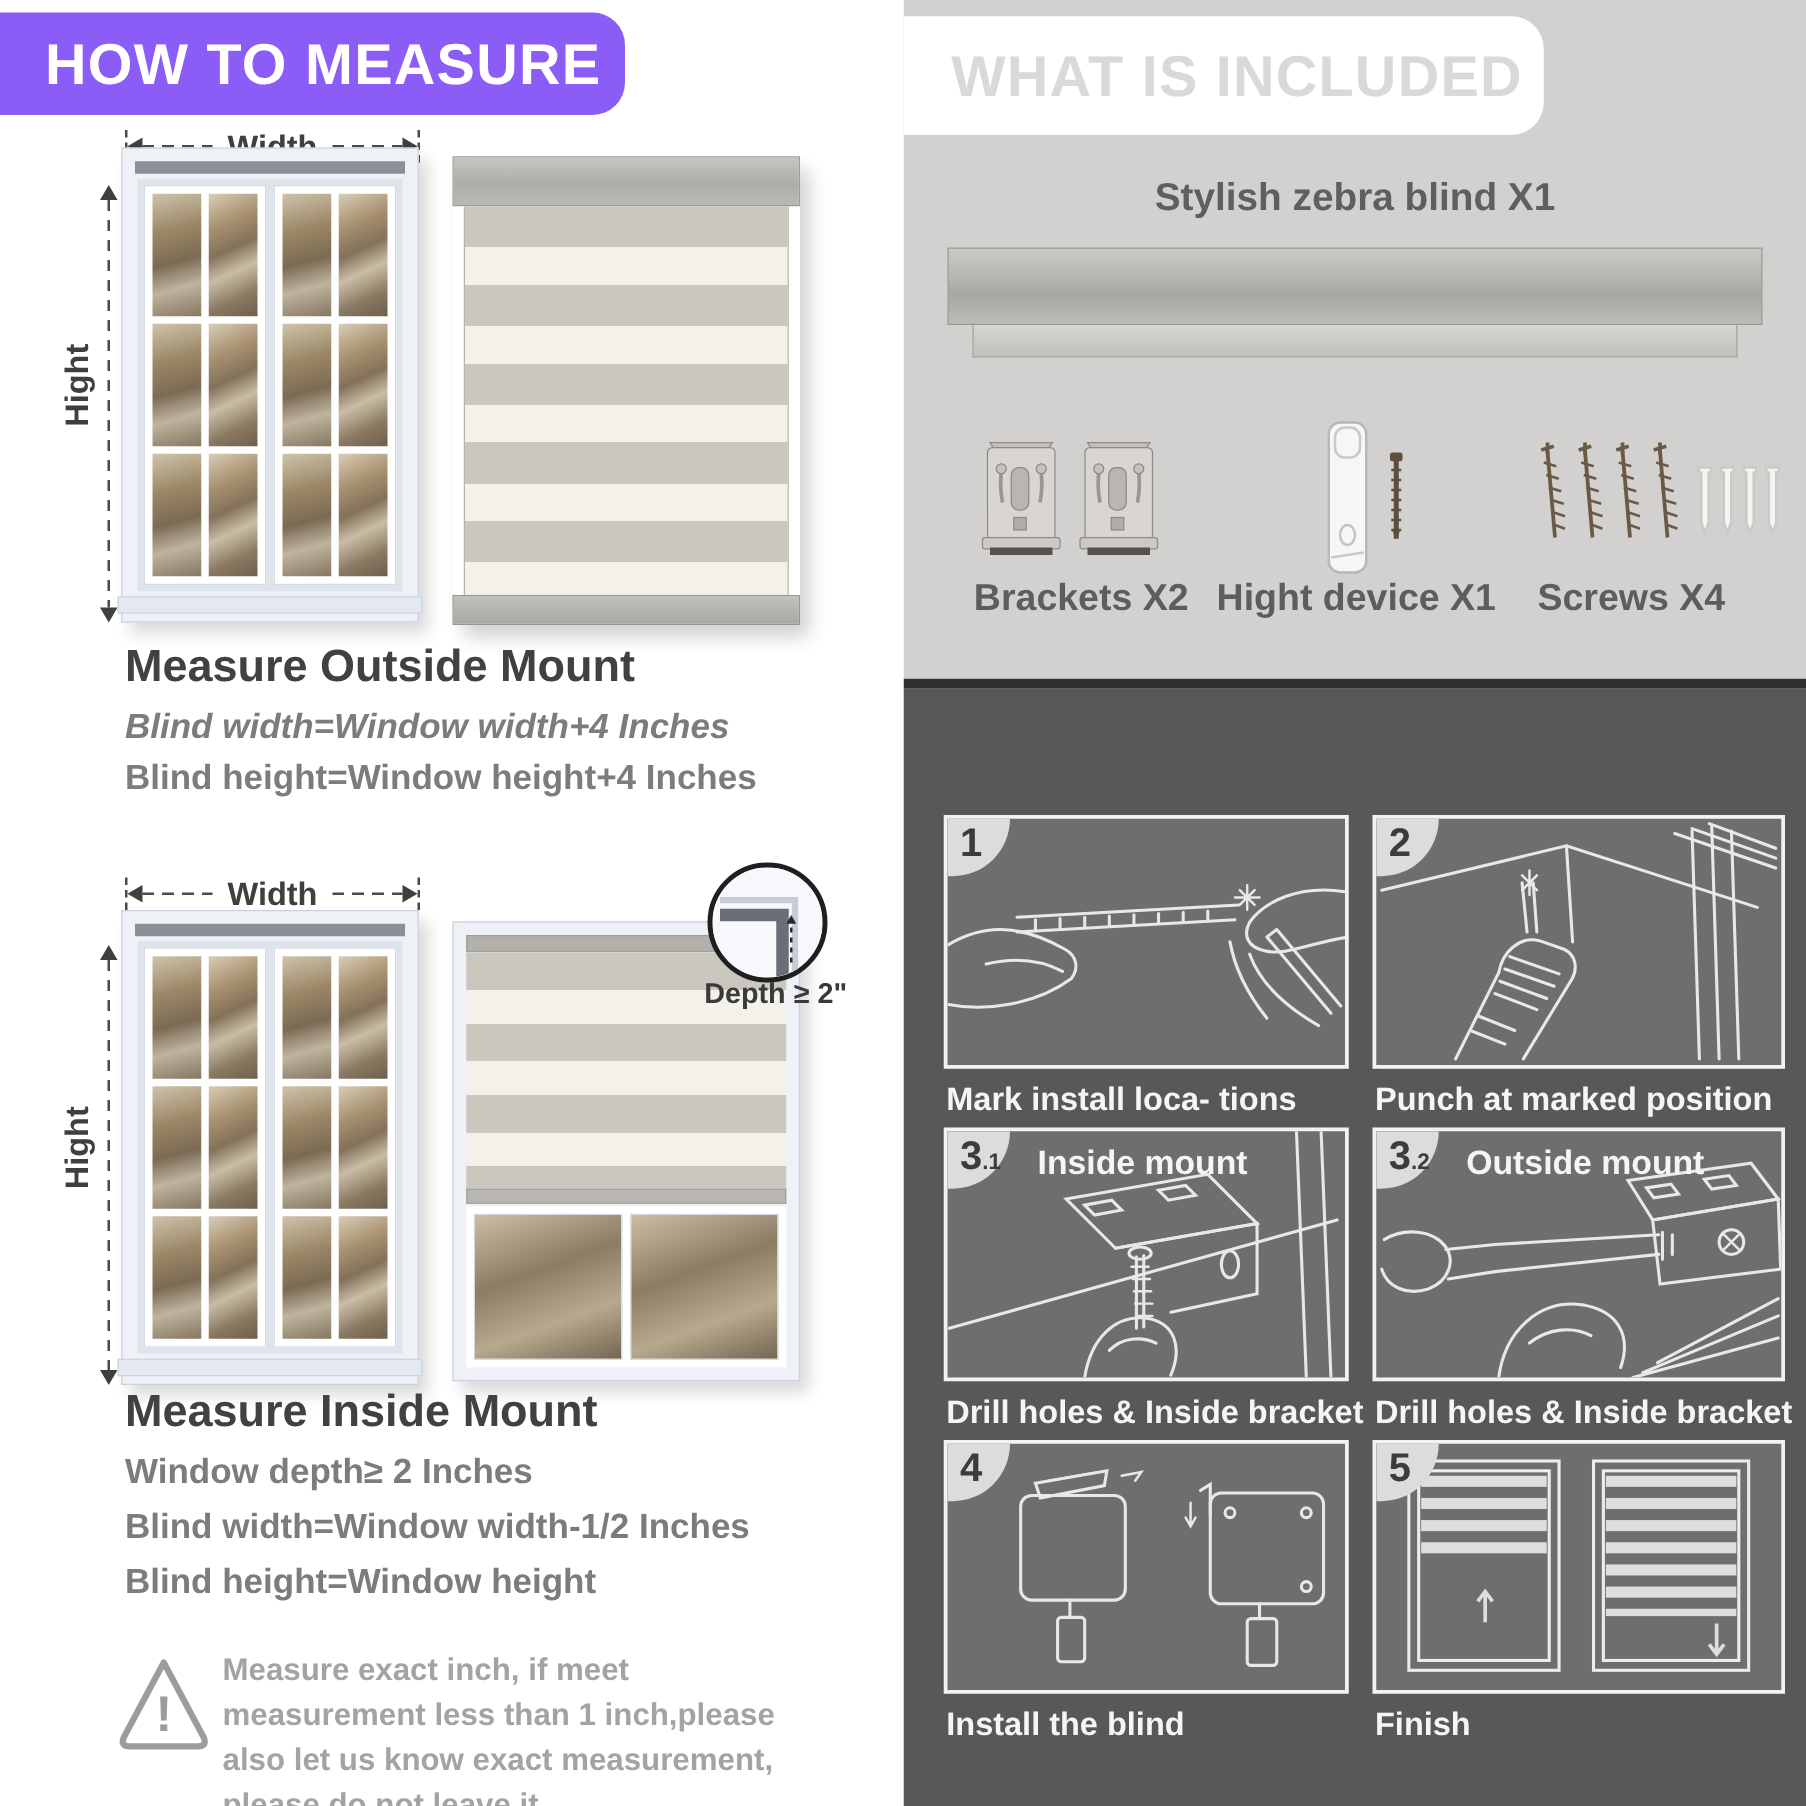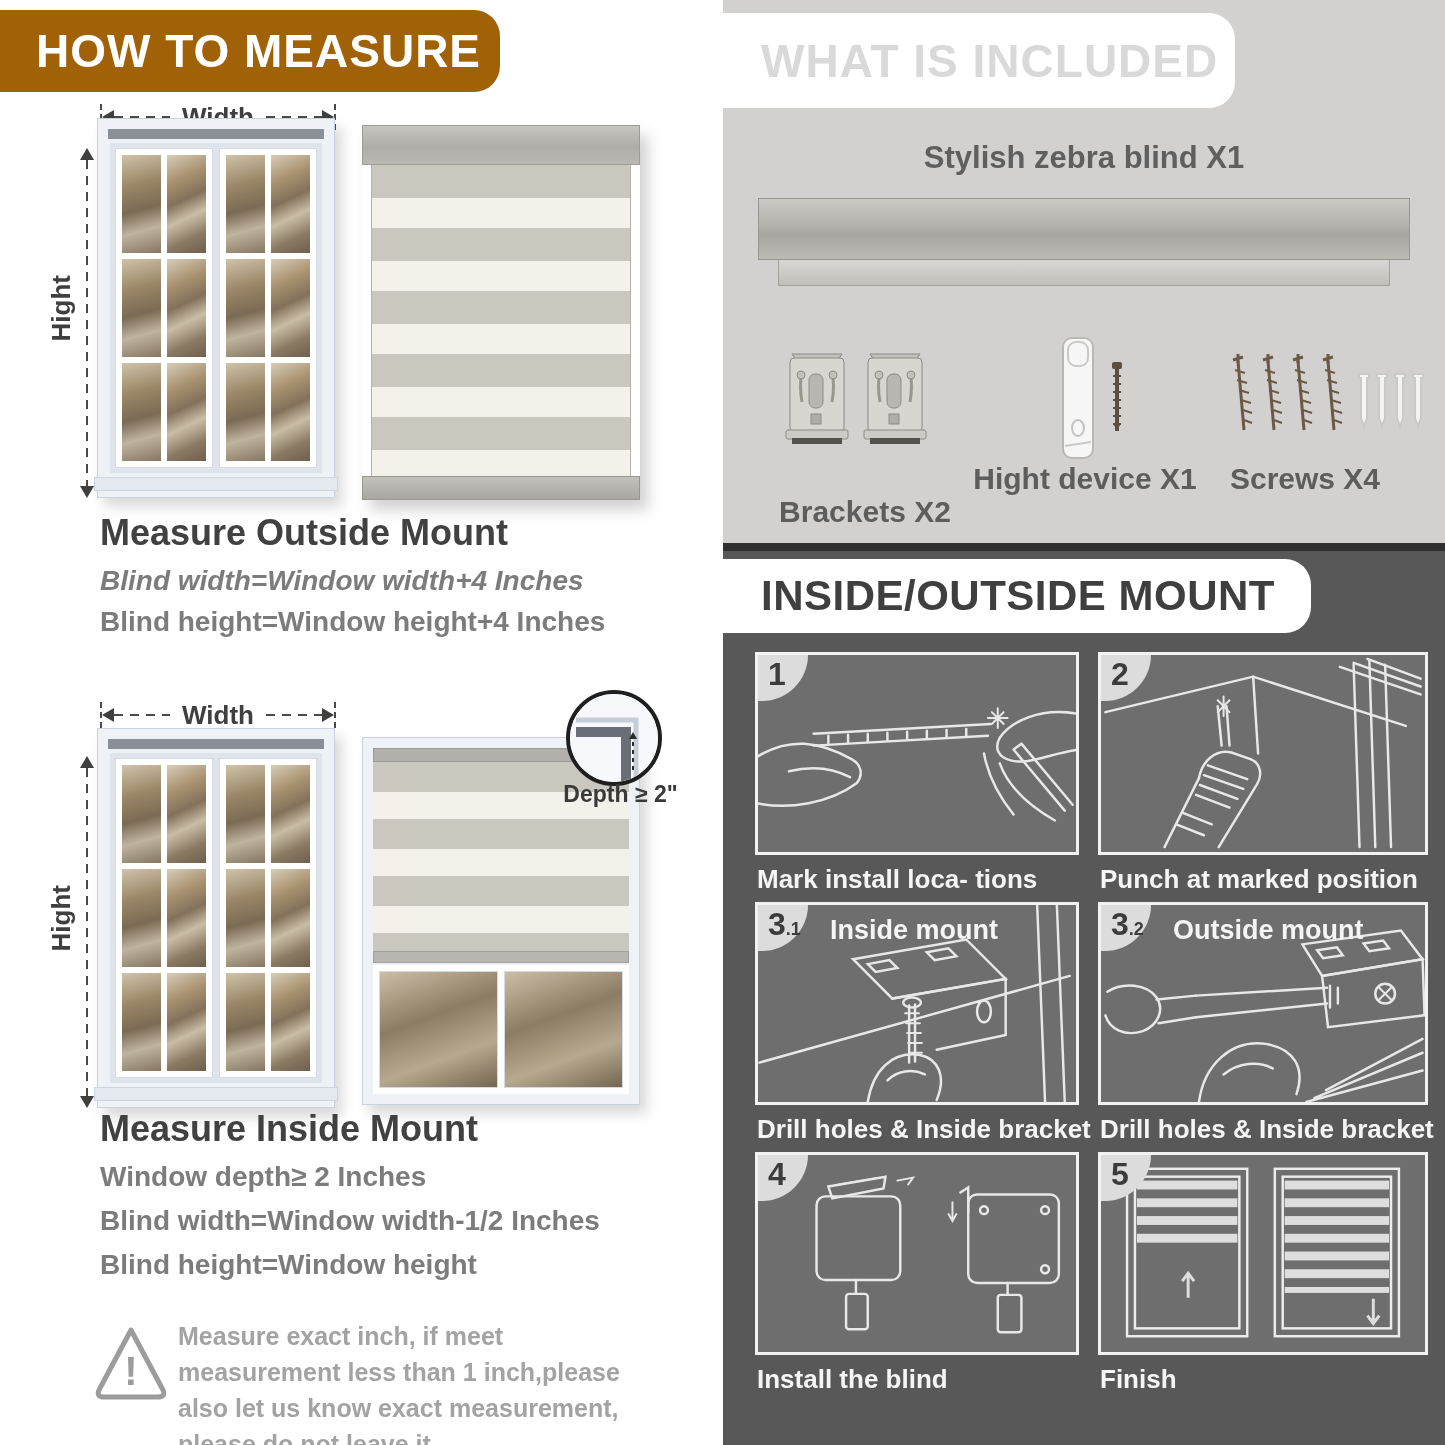--- a/index.html
+++ b/index.html
@@ -1,20 +1,20 @@
 <!DOCTYPE html>
 <html><head>
 <meta charset="utf-8">
 <style>
   html,body{margin:0;padding:0;background:#ffffff;font-family:"Liberation Sans",sans-serif;}
   .stage{position:relative;width:1445px;height:1445px;background:#ffffff;overflow:hidden;}
   .abs{position:absolute;}
 
   
-  .hdr-left{left:0;top:10px;width:500px;height:82px;background:#a16207;border-radius:0 26px 26px 0;
+  .hdr-left{left:0;top:10px;width:500px;height:82px;background:#8b5cf6;border-radius:0 26px 26px 0;
     display:flex;align-items:center;padding-left:36px;box-sizing:border-box;}
   .hdr-left span{font-size:46px;font-weight:bold;color:#ffffff;letter-spacing:1px;}
 
   .title-dark{font-size:36px;font-weight:bold;color:#414141;}
   .formula{font-size:28px;font-weight:bold;color:#7c7c7c;}
 
   
   .win{background:#eef1f6;border:1px solid #c9d2de;box-shadow:7px 9px 12px rgba(0,0,0,.15);
     box-sizing:border-box;padding:12px 12px 14px 12px;display:flex;flex-direction:column;}
   .win-top{height:10px;background:#8a8f98;margin:-2px -2px 4px -2px;}
@@ -293,27 +293,24 @@
       </g>
       <g fill="rgba(250,250,248,0.85)" stroke="#c9c9c5" stroke-width="2">
         <path d="M134,22 h10 v4 h-2 v40 l-3,8 l-3,-8 v-40 h-2 z"></path>
         <path d="M152,22 h10 v4 h-2 v40 l-3,8 l-3,-8 v-40 h-2 z"></path>
         <path d="M170,22 h10 v4 h-2 v40 l-3,8 l-3,-8 v-40 h-2 z"></path>
         <path d="M188,22 h10 v4 h-2 v40 l-3,8 l-3,-8 v-40 h-2 z"></path>
       </g>
     </svg>
   </div>
 
-  <div class="abs item-lbl" style="left:765px;top:462px;width:200px;margin-top:33px;">Brackets X2</div>
+  <div class="abs item-lbl" style="left:765px;top:462px;width:200px;">Brackets X2</div>
   <div class="abs item-lbl" style="left:960px;top:462px;width:250px;">Hight device X1</div>
   <div class="abs item-lbl" style="left:1205px;top:462px;width:200px;">Screws X4</div>
 
-  <div class="abs hdr-white hdr-mount" style="left:723px;top:559px;width:588px;height:74px;">
-    <span>INSIDE/OUTSIDE MOUNT</span>
-  </div>
 
   <div class="abs step" style="left:755px;top:652px;width:324px;height:203px;">
     <svg class="art" viewBox="0 0 320 200">
       <g stroke="#e8e8e8" stroke-width="2.5" fill="none" stroke-linecap="round">
         <path d="M55,80 L235,70 M55,92 L232,82"></path>
         <path d="M70,82 v8 M90,81 v8 M110,80 v8 M130,79 v8 M150,78 v8 M170,77 v8 M190,76 v8 M210,75 v8"></path>
         <path d="M236,58 l12,12 M248,58 l-12,12 M242,54 v20 M232,64 h20" stroke-width="2"></path>
         <path d="M-5,105 C30,82 62,88 94,106 C103,111 106,121 99,130 C72,150 30,158 -5,150"></path>
         <path d="M30,118 C55,112 75,115 92,124"></path>
         <path d="M258,96 L310,158 M266,90 L318,152 M258,96 L266,90"></path>

